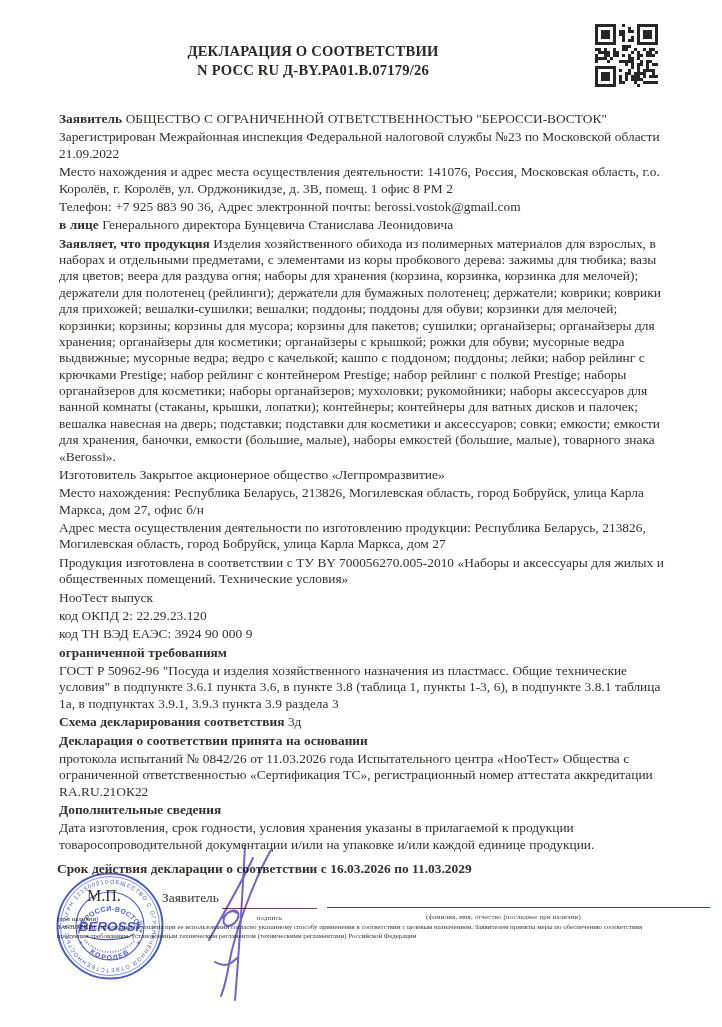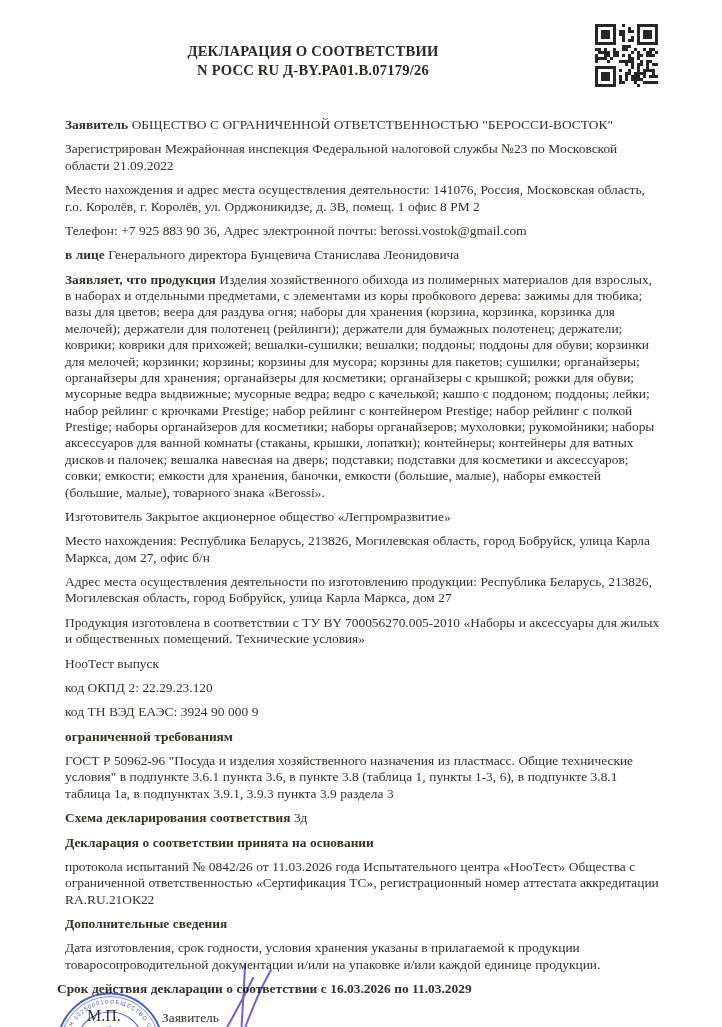--- a/index.html
+++ b/index.html
@@ -2,21 +2,21 @@
 <html><head>
 <meta charset="utf-8">
 <style>
   html,body{margin:0;padding:0;background:#ffffff;}
   .page{position:relative;width:722px;height:1027px;background:#fff;overflow:hidden;
         font-family:"Liberation Serif",serif;color:#36302b;}
   .title{position:absolute;top:26px;left:57px;width:512px;text-align:center;
          font-weight:bold;font-size:14.6px;line-height:18.5px;letter-spacing:.2px;color:#2c2824;margin-top:16px;}
   .qr{position:absolute;left:595px;top:24px;width:63px;height:63px;}
   .content{position:absolute;left:57px;top:109px;width:611px;font-size:13.4px;line-height:16.38px;}
-  .para{margin:8px;word-spacing:.2px;}
+  .para{margin:2px;word-spacing:.2px;}
   .para b{font-weight:bold;}
   .validity{margin:8px 0 0 0;font-weight:bold;}
   .bottom{position:relative;margin-top:4px;height:200px;font-size:13.4px;}
   .applicant{position:absolute;left:105px;top:8px;}
   .sig-line{position:absolute;left:165px;top:26px;width:95px;border-top:1.4px solid #6e4747;}
   .sig-cap{position:absolute;left:150px;top:28px;width:125px;text-align:center;
            font-size:6.8px;color:#45403c;letter-spacing:.3px;}
   .name{position:absolute;left:270px;top:6px;width:383px;text-align:center;
         font-size:14.6px;letter-spacing:.3px;padding-right:30px;box-sizing:border-box;}
   .name-line{position:absolute;left:270px;top:25px;width:383px;border-top:1.6px solid #7b3038;}

